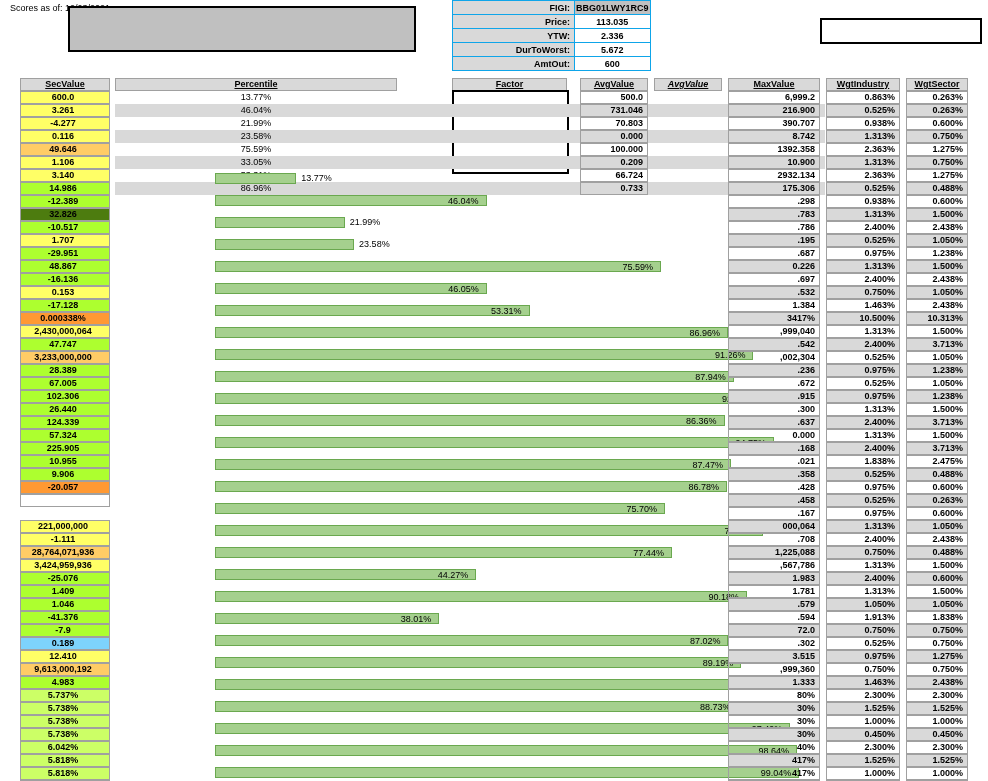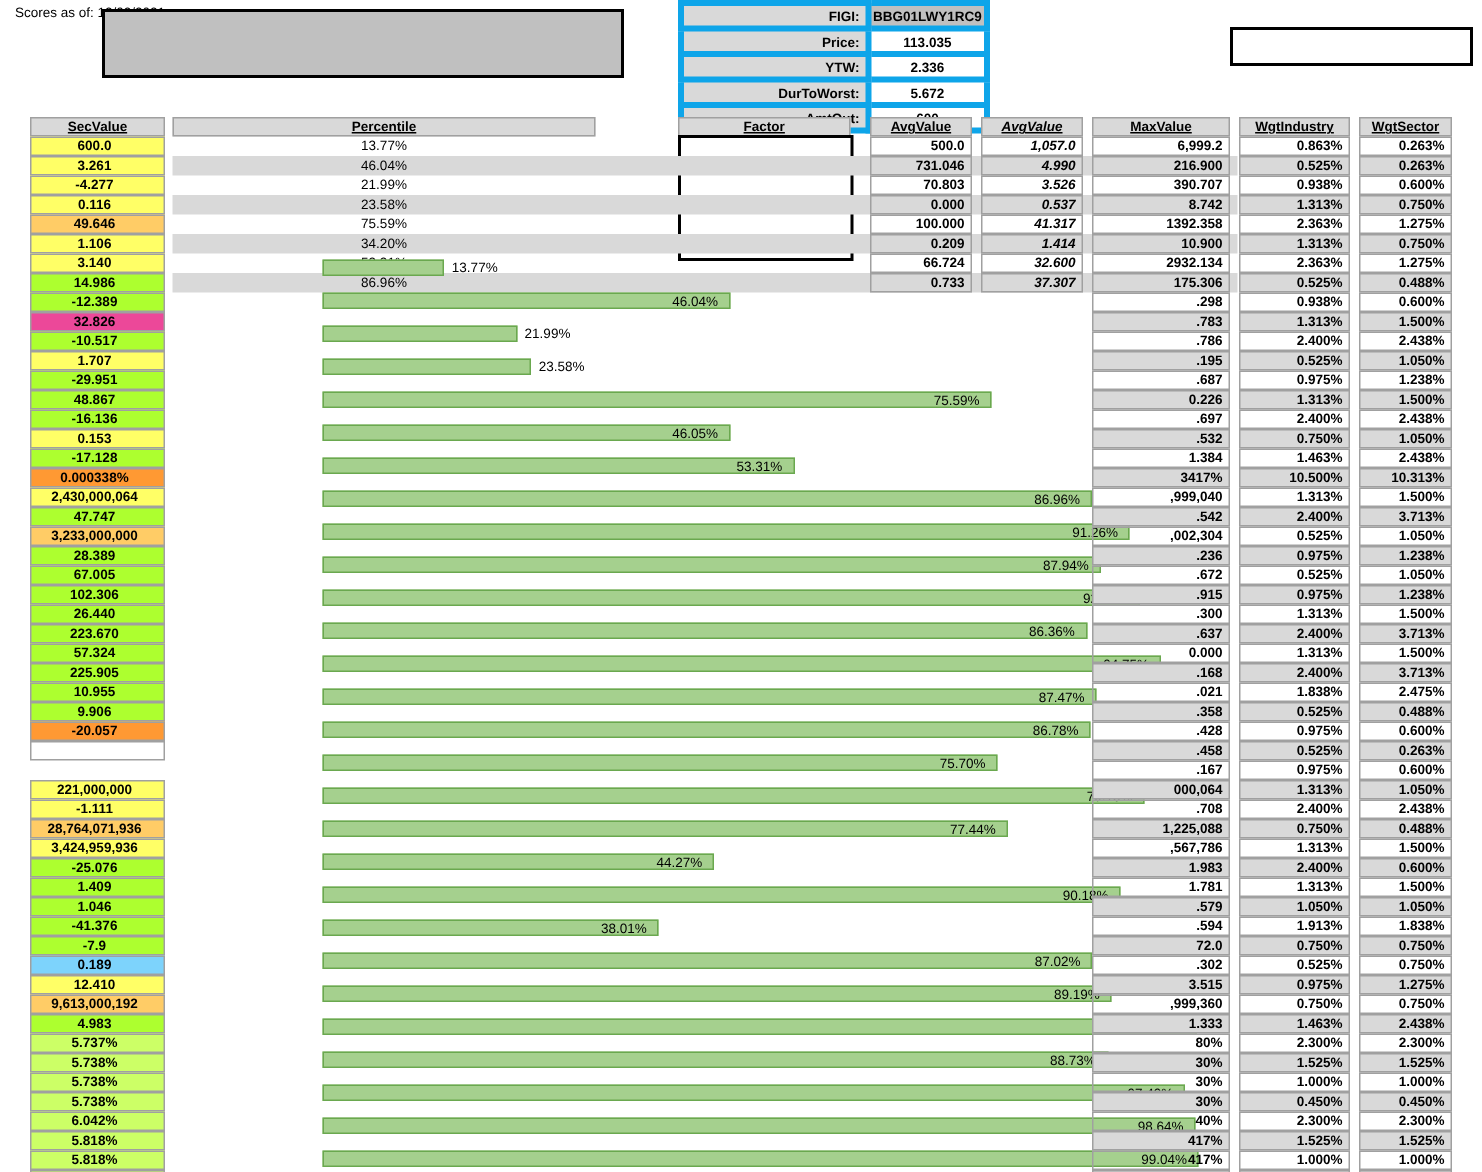--- a/index.html
+++ b/index.html
@@ -2,21 +2,21 @@
 <html><head>
 <meta charset="utf-8">
 <style>
   html, body { margin:0; padding:0; background:#fff; font-family:Arial, Helvetica, sans-serif; font-size:9px; color:#000; }
   .page { width:988px; }
   
   .top-left-label { position:absolute; left:10px; top:3px; }
   .top-left-black { position:absolute; left:68px; top:6px; width:344px; height:42px; border:2px solid #000; background:#c0c0c0; }
   .top-figi { position:absolute; left:452px; top:0px; }
   .top-figi table { border-collapse:collapse; }
-  .top-figi td { border:4px solid #0ea5e9; height:11px; }
+  .top-figi td { border:1px solid #0ea5e9; height:11px; }
   .top-figi .lab { width:116px; text-align:right; background:#d9d9d9; padding-right:4px; font-weight:bold; }
   .top-figi .val { width:66px; text-align:center; font-weight:bold; }
   .top-figi .valf { background:#c0c0c0; }
   .black2 { position:absolute; left:452px; top:78px; width:113px; height:80px; border:2px solid #000; }
   .black3 { position:absolute; left:820px; top:18px; width:158px; height:22px; border:2px solid #000; }
   .spacer-top { height:78px; }
 
   
   .main { position:relative; }
   .col { position:absolute; top:0; }
@@ -92,37 +92,37 @@
       <div id="secv-body">
           <div class="cell secv" style="height:13px;background:#ffff66">600.0</div>
           <div class="cell secv" style="height:13px;background:#ffff66">3.261</div>
           <div class="cell secv" style="height:13px;background:#ffff66">-4.277</div>
           <div class="cell secv" style="height:13px;background:#ffff66">0.116</div>
           <div class="cell secv" style="height:13px;background:#ffcc66">49.646</div>
           <div class="cell secv" style="height:13px;background:#ffff66">1.106</div>
           <div class="cell secv" style="height:13px;background:#ffff66">3.140</div>
           <div class="cell secv" style="height:13px;background:#adff2f">14.986</div>
           <div class="cell secv" style="height:13px;background:#adff2f">-12.389</div>
-          <div class="cell secv" style="height:13px;background:#ec4899">32.826</div>
+          <div class="cell secv" style="height:13px;background:#4d7c0f">32.826</div>
           <div class="cell secv" style="height:13px;background:#adff2f">-10.517</div>
           <div class="cell secv" style="height:13px;background:#ffff66">1.707</div>
           <div class="cell secv" style="height:13px;background:#adff2f">-29.951</div>
           <div class="cell secv" style="height:13px;background:#adff2f">48.867</div>
           <div class="cell secv" style="height:13px;background:#adff2f">-16.136</div>
           <div class="cell secv" style="height:13px;background:#ffff66">0.153</div>
           <div class="cell secv" style="height:13px;background:#adff2f">-17.128</div>
           <div class="cell secv" style="height:13px;background:#ff9933">0.000338%</div>
           <div class="cell secv" style="height:13px;background:#ffff66">2,430,000,064</div>
           <div class="cell secv" style="height:13px;background:#adff2f">47.747</div>
           <div class="cell secv" style="height:13px;background:#ffcc66">3,233,000,000</div>
           <div class="cell secv" style="height:13px;background:#adff2f">28.389</div>
           <div class="cell secv" style="height:13px;background:#adff2f">67.005</div>
           <div class="cell secv" style="height:13px;background:#adff2f">102.306</div>
           <div class="cell secv" style="height:13px;background:#adff2f">26.440</div>
-          <div class="cell secv" style="height:13px;background:#adff2f">223.670</div>
+          <div class="cell secv" style="height:13px;background:#adff2f">124.339</div>
           <div class="cell secv" style="height:13px;background:#adff2f">57.324</div>
           <div class="cell secv" style="height:13px;background:#adff2f">225.905</div>
           <div class="cell secv" style="height:13px;background:#adff2f">10.955</div>
           <div class="cell secv" style="height:13px;background:#adff2f">9.906</div>
           <div class="cell secv" style="height:13px;background:#ff9933">-20.057</div>
           <div class="blank-row"></div>
           <div style="height:13px"></div>
           <div class="cell secv" style="height:13px;background:#ffff66">221,000,000</div>
           <div class="cell secv" style="height:13px;background:#ffff66">-1.111</div>
           <div class="cell secv" style="height:13px;background:#ffcc66">28,764,071,936</div>
@@ -159,21 +159,21 @@
           <div class="pct-row">
             <div class="pct-text">21.99%</div>
           </div>
           <div class="pct-row stripe">
             <div class="pct-text">23.58%</div>
           </div>
           <div class="pct-row">
             <div class="pct-text">75.59%</div>
           </div>
           <div class="pct-row stripe">
-            <div class="pct-text">34.20%</div>
+            <div class="pct-text">33.05%</div>
           </div>
           <div class="pct-row">
             <div class="pct-text">53.31%</div>
           </div>
           <div class="pct-row stripe">
             <div class="pct-text">86.96%</div>
           </div>
         </div>
       <div id="bars" style="position:absolute; left:0; top:95px;">
           <div class="bar-wrap" style="top:0px;width:590px">
@@ -324,30 +324,20 @@
           <div class="cell" style="height:13px">70.803</div>
           <div class="cell stripe" style="height:13px">0.000</div>
           <div class="cell" style="height:13px">100.000</div>
           <div class="cell stripe" style="height:13px">0.209</div>
           <div class="cell" style="height:13px">66.724</div>
           <div class="cell stripe" style="height:13px">0.733</div>
         </div>
     </div>
     <div class="col" id="c-avg">
       <div class="colhdr">AvgValue</div>
-      <div id="avg-body">
-          <div class="cell" style="height:13px">1,057.0</div>
-          <div class="cell stripe" style="height:13px">4.990</div>
-          <div class="cell" style="height:13px">3.526</div>
-          <div class="cell stripe" style="height:13px">0.537</div>
-          <div class="cell" style="height:13px">41.317</div>
-          <div class="cell stripe" style="height:13px">1.414</div>
-          <div class="cell" style="height:13px">32.600</div>
-          <div class="cell stripe" style="height:13px">37.307</div>
-        </div>
     </div>
     <div class="col" id="c-max">
       <div class="colhdr">MaxValue</div>
       <div id="max-body">
           <div class="cell" style="height:13px">6,999.2</div>
           <div class="cell stripe" style="height:13px">216.900</div>
           <div class="cell" style="height:13px">390.707</div>
           <div class="cell stripe" style="height:13px">8.742</div>
           <div class="cell" style="height:13px">1392.358</div>
           <div class="cell stripe" style="height:13px">10.900</div>

